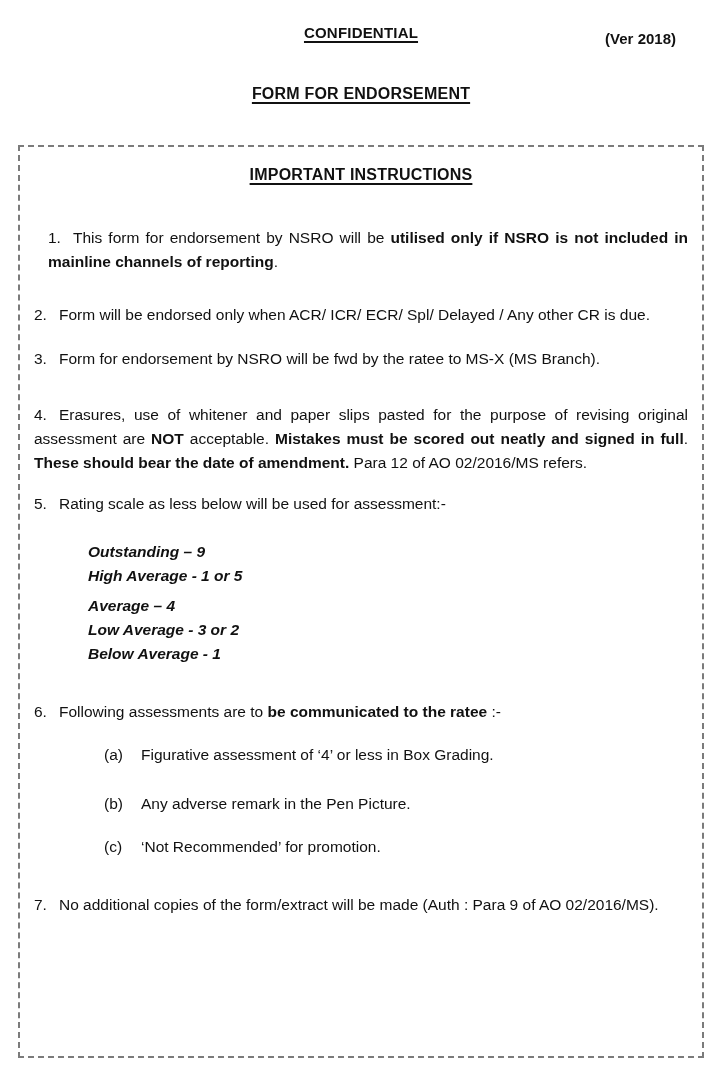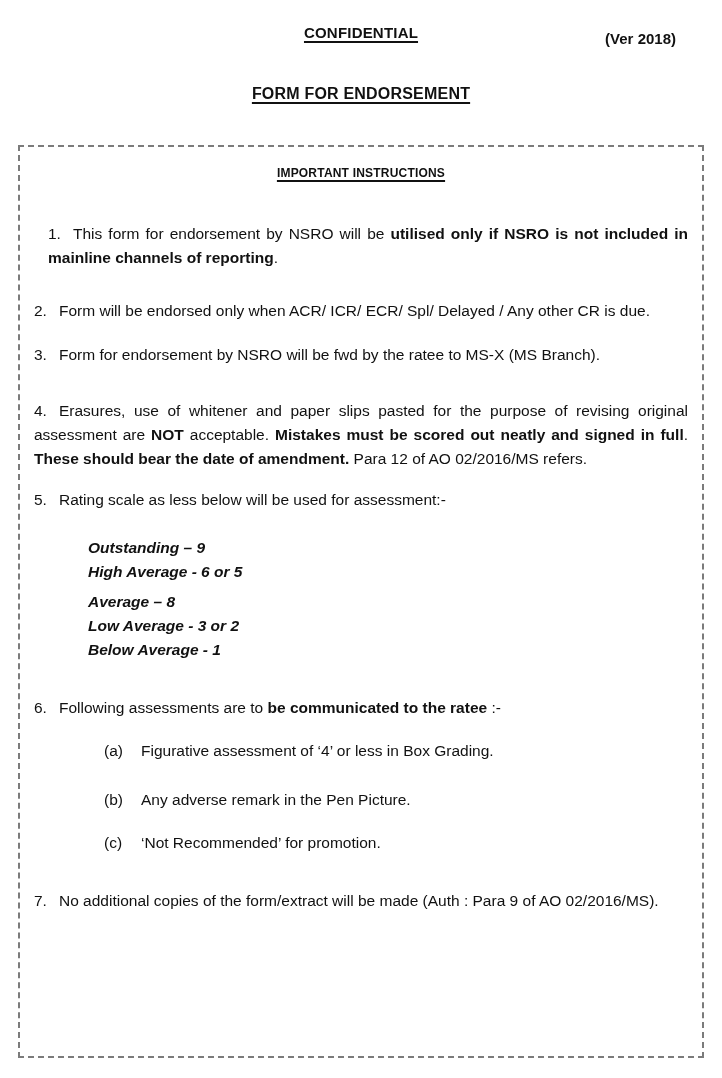--- a/index.html
+++ b/index.html
@@ -30,21 +30,21 @@
     text-decoration-thickness: 1.5px; letter-spacing: 0.2px;
   }
   .instructions-box {
     position: absolute; left: 18px; top: 145px;
     width: 686px; height: 913px;
     border: 2px dashed #7b7b7b;
     padding: 0 14px;
   }
   .instructions-title {
     margin-top: 19px;
-    text-align: center; font-size: 12px; font-weight: 700;
+    text-align: center; font-size: 16px; font-weight: 700;
     text-decoration: underline; text-underline-offset: 3px;
     text-decoration-thickness: 1.5px; letter-spacing: 0.2px;
   }
   p.item {
     font-size: 15.5px; line-height: 24px;
     text-align: justify;
   }
   p.item .num { display: inline-block; width: 25px; }
   .b { font-weight: 700; }
   .rating-scale { margin: 24px 0 0 54px; font-size: 15.5px; }
@@ -88,24 +88,24 @@
 
   <p class="item m-item3"><span class="num">3.</span><span><span>Form for endorsement by NSRO will be fwd by the ratee to MS-X (MS Branch).</span></span></p>
 
   <p class="item m-item4"><span class="num">4.</span><span><span>Erasures, use of whitener and paper slips pasted for the purpose of revising original assessment are </span><span class="b">NOT</span><span> acceptable. </span><span class="b">Mistakes must be scored out neatly and signed in full</span><span>. </span><span class="b">These should bear the date of amendment.</span><span> Para 12 of AO 02/2016/MS refers.</span></span></p>
 
   <p class="item m-item5"><span class="num">5.</span><span><span>Rating scale as less below will be used for assessment:-</span></span></p>
 
   <div class="rating-scale">
     <div class="rating-row">
       <span class="rating-cell-1">Outstanding – 9</span>
-      <span class="rating-cell-3">High Average -  6 or 5</span>
+      <span class="rating-cell-3">High Average -  1 or 5</span>
     </div>
     <div class="rating-row">
-      <span class="rating-cell-1">Average – 8</span>
+      <span class="rating-cell-1">Average – 4</span>
       <span class="rating-cell-2">Low Average -  3 or 2</span>
       <span class="rating-cell-3">Below Average - 1</span>
     </div>
   </div>
 
   <p class="item m-item6"><span class="num">6.</span><span><span>Following assessments are to </span><span class="b">be communicated to the ratee</span><span> :-</span></span></p>
 
   <div class="sub-item m-suba">
     <span class="sub-label">(a)</span>
     <span>Figurative assessment of ‘4’ or less in Box Grading.</span>

